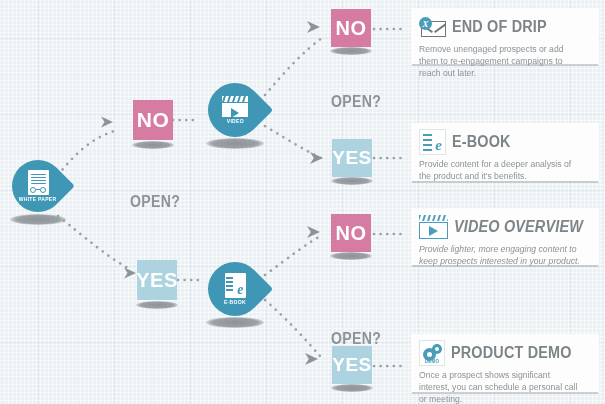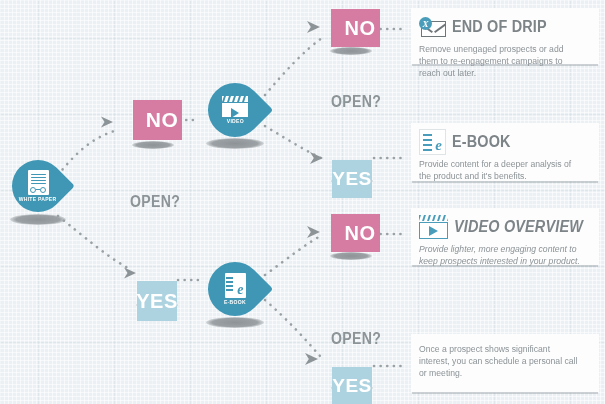--- a/index.html
+++ b/index.html
@@ -68,22 +68,22 @@
   .ic-book .e{
     position:absolute;right:2px;bottom:2px;font-size:14px;font-style:italic;font-weight:bold;
     color:#3f97b5;line-height:12px;font-family:"Liberation Serif",serif;
   }
 
   
   .chip{
     position:absolute;display:flex;align-items:center;justify-content:center;
     font-weight:bold;color:#ffffff;letter-spacing:.5px;
   }
-  .chip.no{background:#d67ba1;padding-left:9px;}
-  .chip.yes{background:#aed3e0;margin-top:21px;}
+  .chip.no{background:#d67ba1;}
+  .chip.yes{background:#aed3e0;}
 
   
   .openq{
     position:absolute;color:#8d9498;font-weight:bold;
     font-size:16px;letter-spacing:.4px;transform:scaleX(.88);transform-origin:left center;
     white-space:nowrap;
   }
 
   
   .card{
@@ -295,16 +295,24 @@
         </div>
         <div class="body"></div>
           <div class="play"></div>
       </div>
       <div class="card-title">VIDEO OVERVIEW</div>
     </div>
     <div class="card-desc">Provide lighter, more engaging content to keep prospects interested in your product.</div>
   </div>
 
   <div class="card" style="left:411px;top:334px;width:188px;height:58px;">
+    <div class="card-head">
+      <div class="ci ci-demo">
+        <div class="g1"></div>
+          <div class="g2"></div>
+        <div class="lbl">DEMO</div>
+      </div>
+      <div class="card-title">PRODUCT DEMO</div>
+    </div>
     <div class="card-desc">Once a prospect shows significant interest, you can schedule a personal call or meeting.</div>
   </div>
 
 </div>
 
 </body></html>

